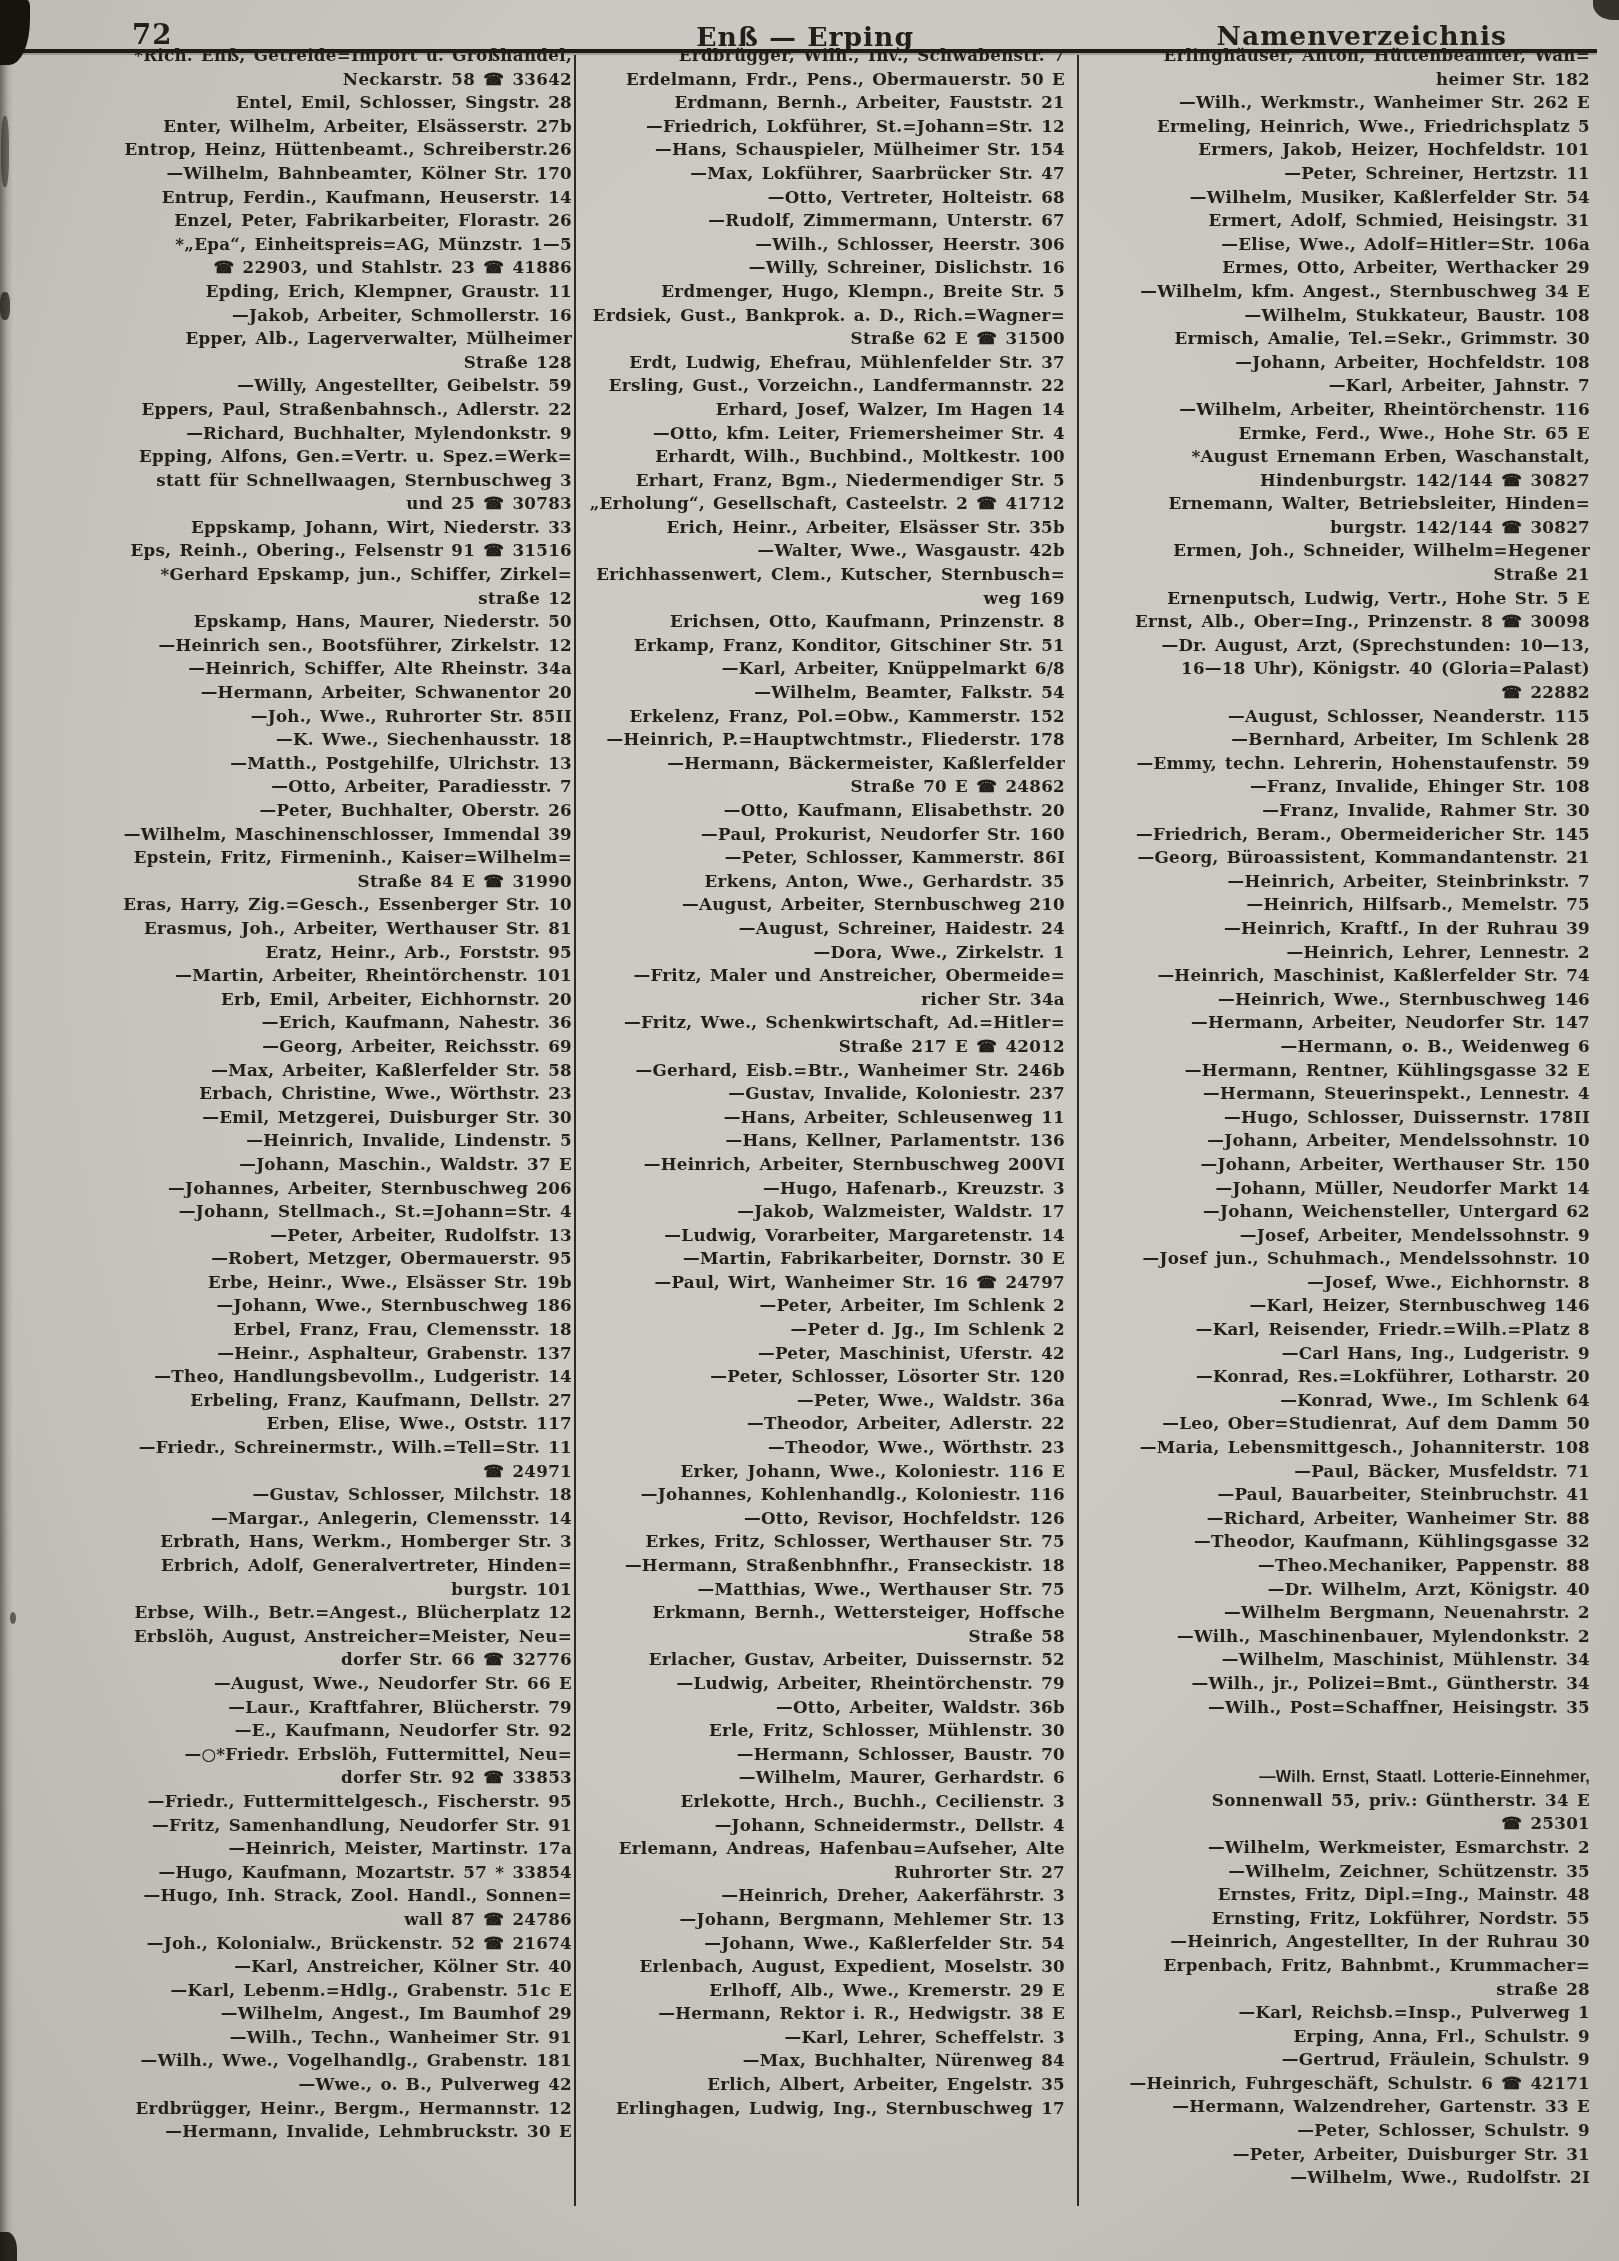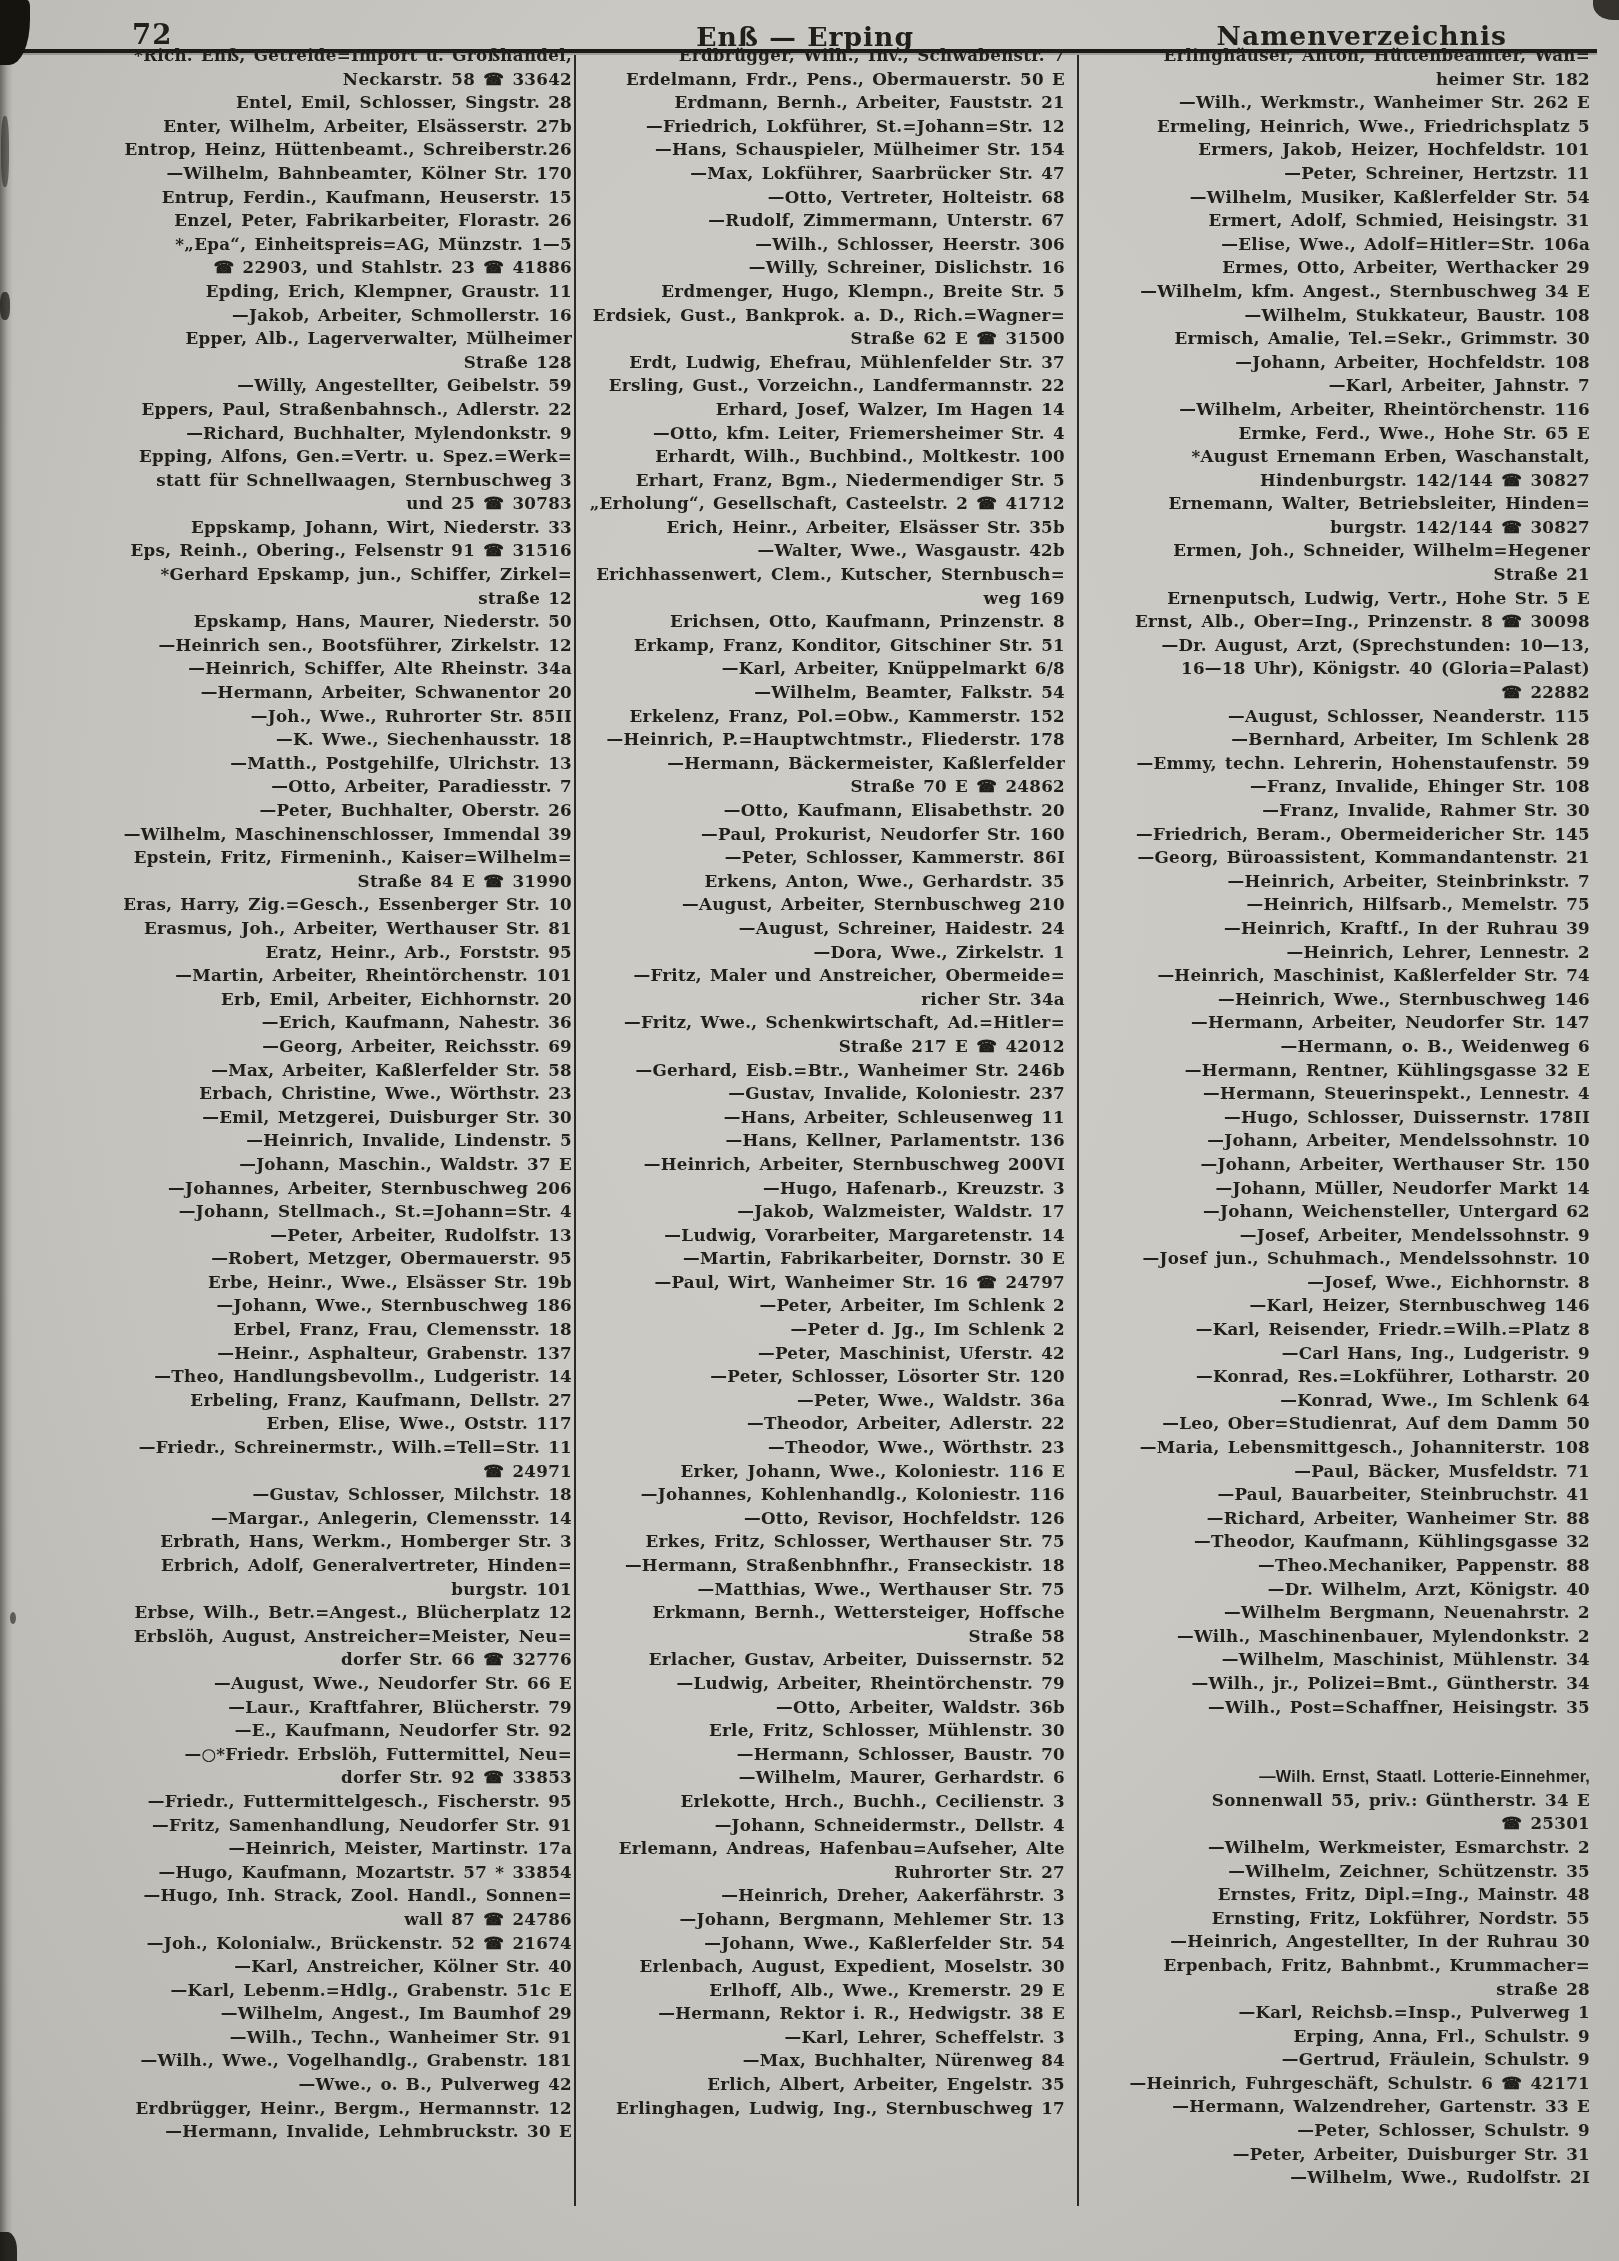--- a/index.html
+++ b/index.html
@@ -57,21 +57,21 @@
 </div>
 <div class="header-rule"></div>
 
 <div class="col col-1">
     <div class="line">*Rich. Enß, Getreide=Import u. Großhandel,</div>
     <div class="line cont">Neckarstr. 58 ☎ 33642</div>
     <div class="line">Entel, Emil, Schlosser, Singstr. 28</div>
     <div class="line">Enter, Wilhelm, Arbeiter, Elsässerstr. 27b</div>
     <div class="line">Entrop, Heinz, Hüttenbeamt., Schreiberstr.26</div>
     <div class="line">—Wilhelm, Bahnbeamter, Kölner Str. 170</div>
-    <div class="line">Entrup, Ferdin., Kaufmann, Heuserstr. 15</div>
+    <div class="line">Entrup, Ferdin., Kaufmann, Heuserstr. 14</div>
     <div class="line">Enzel, Peter, Fabrikarbeiter, Florastr. 26</div>
     <div class="line">*„Epa“, Einheitspreis=AG, Münzstr. 1—5</div>
     <div class="line cont">☎ 22903, und Stahlstr. 23 ☎ 41886</div>
     <div class="line">Epding, Erich, Klempner, Graustr. 11</div>
     <div class="line">—Jakob, Arbeiter, Schmollerstr. 16</div>
     <div class="line">Epper, Alb., Lagerverwalter, Mülheimer</div>
     <div class="line cont">Straße 128</div>
     <div class="line">—Willy, Angestellter, Geibelstr. 59</div>
     <div class="line">Eppers, Paul, Straßenbahnsch., Adlerstr. 22</div>
     <div class="line">—Richard, Buchhalter, Mylendonkstr. 9</div>

